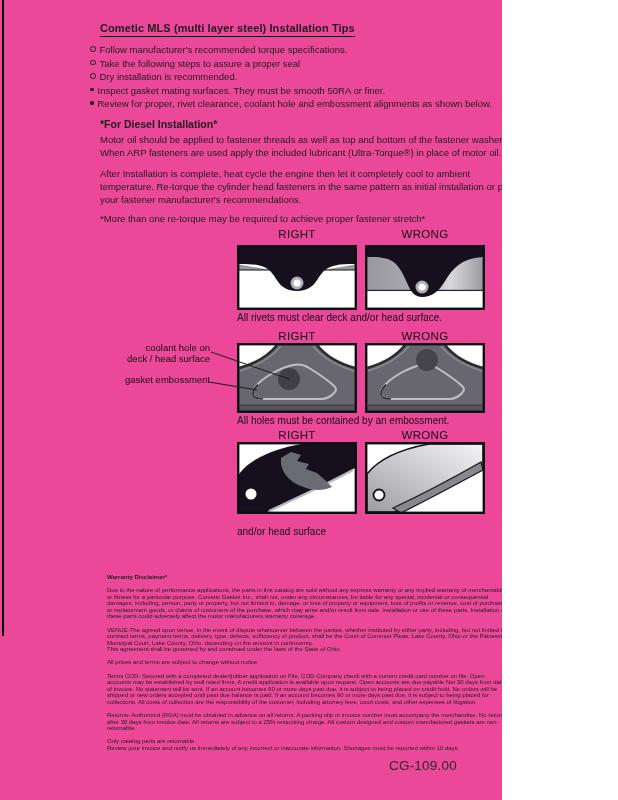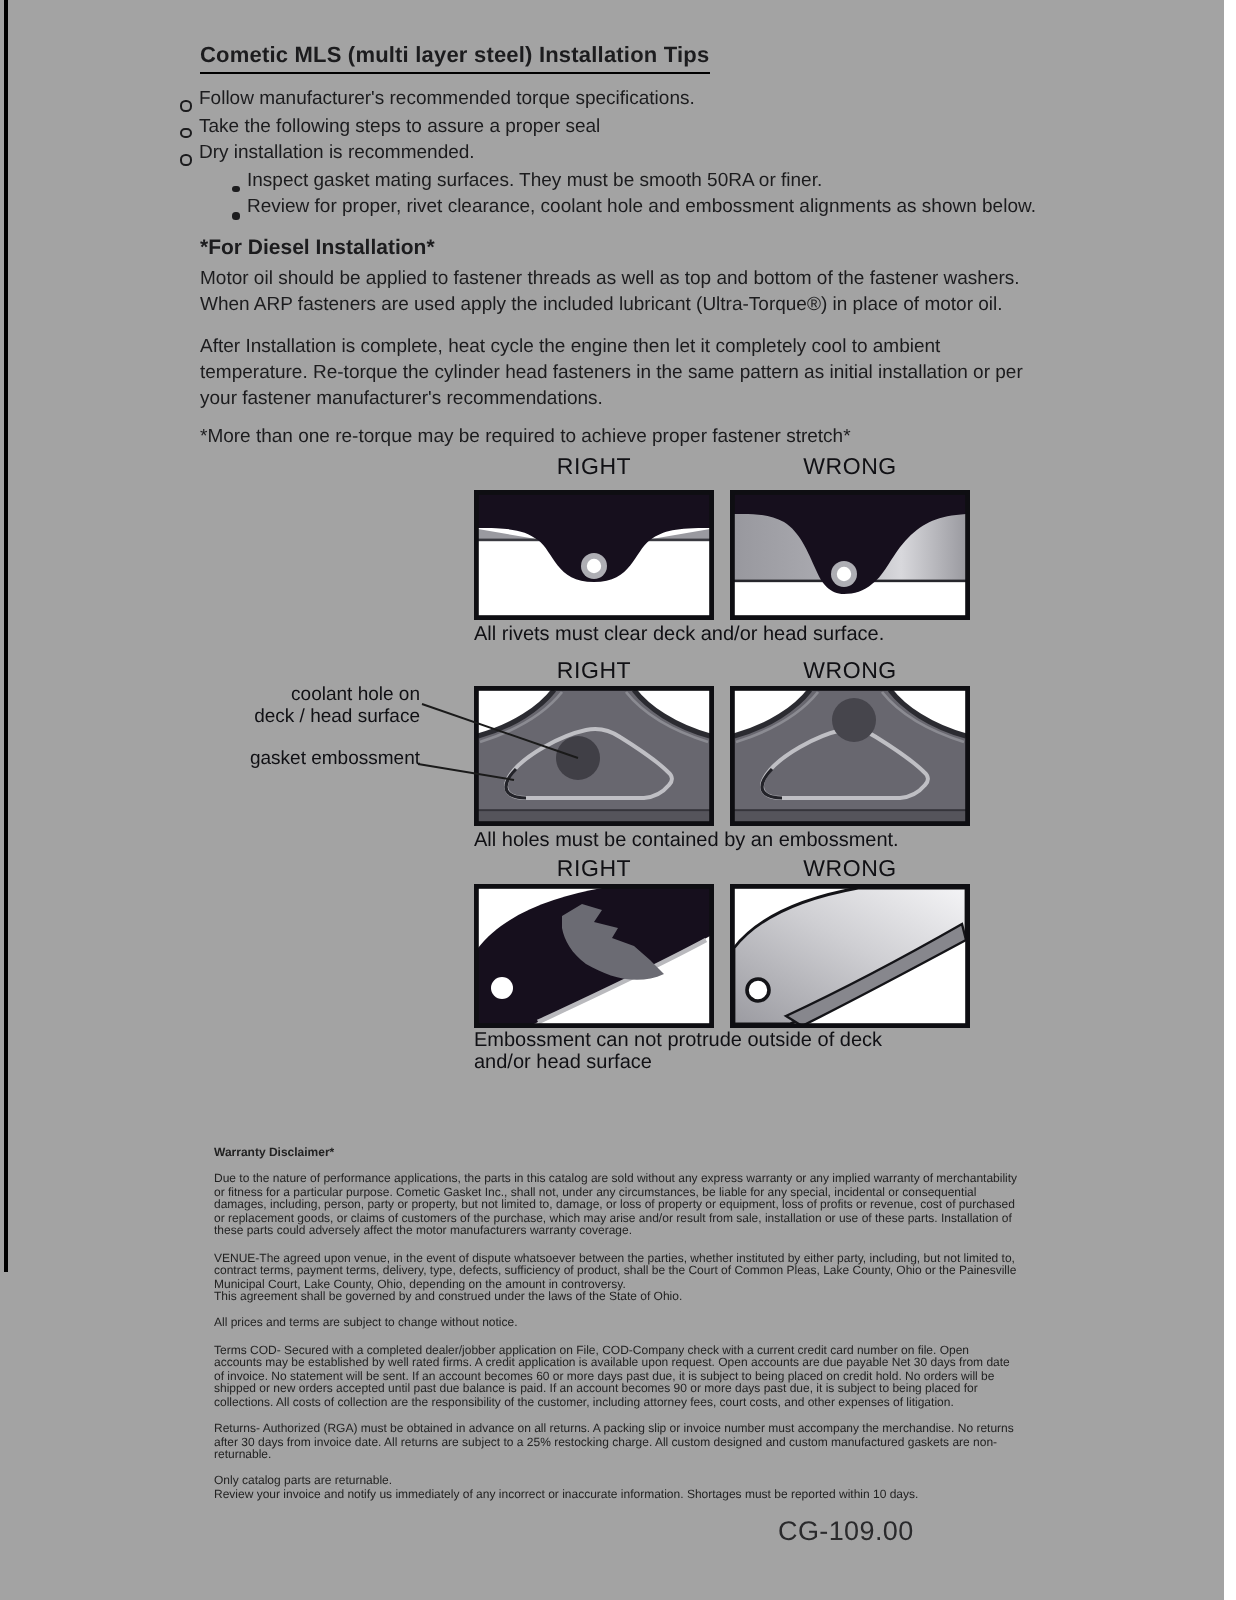--- a/index.html
+++ b/index.html
@@ -4,33 +4,33 @@
 <style>
   :root{
     --ink:#1c1c1e;
     --diagram-dark:#160f1d;
     --diagram-gray:#68676f;
     --diagram-light-line:#bfbfc4;
     --hole-dark:#403f46;
   }
   html,body{margin:0;padding:0;background:#fff;}
   .page{
-    position:relative;width:612px;height:800px;background:#a3a3a3;
+    position:relative;width:502px;height:800px;background:#ec4899;
     font-family:"Liberation Sans","DejaVu Sans",sans-serif;color:var(--ink);
     overflow:hidden;
   }
   .left-rule{position:absolute;left:2px;top:0;width:2px;height:636px;background:#000;}
   .title{
     position:absolute;left:100px;top:22px;font-size:11px;font-weight:bold;
     border-bottom:1.5px solid #000;padding-bottom:2px;letter-spacing:.1px;
   }
   .tips{position:absolute;left:90px;top:43px;font-size:9.5px;line-height:13.5px;}
-  .bullet-row{display:flex;align-items:flex-end;}
+  .bullet-row{display:flex;align-items:center;}
   .b-open{width:3.5px;height:3.5px;border:1px solid #1c1c1e;border-radius:50%;margin-right:4px;position:relative;top:-1px;flex:0 0 auto;}
-  .sub{margin-left:26px;}
+  .sub{}
   .b-fill{width:3.5px;height:3.5px;background:#1c1c1e;border-radius:50%;margin-right:4px;position:relative;top:-1px;flex:0 0 auto;}
   .diesel-head{position:absolute;left:100px;top:118px;font-size:10.5px;font-weight:bold;}
   .para{position:absolute;left:100px;width:420px;font-size:9.5px;line-height:13px;}
   .p1{top:133px;} .p2{top:167px;} .p3{top:212px;}
   .fig-label{position:absolute;font-size:11.5px;color:#101014;letter-spacing:.3px;width:120px;text-align:center;}
   .fig-box{position:absolute;width:120px;}
   .caption{position:absolute;left:237px;font-size:10px;color:#101014;}
   .ann{position:absolute;width:115px;text-align:right;font-size:9.5px;line-height:11px;color:#101014;}
   .disclaimer{position:absolute;left:107px;top:574px;width:402px;font-size:6px;line-height:6.6px;color:#222;}
   .disc-head{font-weight:bold;}
@@ -190,21 +190,20 @@
         </linearGradient>
       </defs>
       <rect x="0" y="0" width="120" height="72" fill="#ffffff"></rect>
       <path d="M64,2 H118 V26 C92,40 60,56 30,70 H2 V32 C16,14 42,6 64,2 Z" fill="url(#g-w3)" stroke="#141418" stroke-width="1.4"></path>
       <path d="M116,20 C88,36 58,52 28,66 L36,71 C62,58 92,42 118,28 Z" fill="#87878d" stroke="#141418" stroke-width="1.2"></path>
       <circle cx="14" cy="53" r="5.5" fill="#ffffff" stroke="#141418" stroke-width="1.8"></circle>
       <rect x="1.2" y="1.2" width="117.6" height="69.6" fill="none" stroke="#0e0e12" stroke-width="2.4"></rect>
     </svg>
   </div>
 
-  <div class="caption" style="top:515px">Embossment can not protrude outside of deck</div>
   <div class="caption" style="top:526px">and/or head surface</div>
 
   <div class="disclaimer">
     <div class="disc-head">Warranty Disclaimer*</div>
     <p class="dp gap">Due to the nature of performance applications, the parts in this catalog are sold without any express warranty or any implied warranty of merchantability or fitness for a particular purpose.  Cometic Gasket Inc., shall not, under any circumstances, be liable for any special, incidental or consequential damages, including, person, party or property, but not limited to, damage, or loss of property or equipment, loss of profits or revenue, cost of purchased or replacement goods, or claims of customers of the purchase, which may arise and/or result from sale, installation or use of these parts.  Installation of these parts could adversely affect the motor manufacturers warranty coverage.</p>
     <p class="dp gap">VENUE-The agreed upon venue, in the event of dispute whatsoever between the parties, whether instituted by either party, including, but not limited to, contract terms, payment terms, delivery, type, defects, sufficiency of product, shall be the Court of Common Pleas, Lake County, Ohio or the Painesville Municipal Court, Lake County, Ohio, depending on the amount in controversy.</p>
     <p class="dp">This agreement shall be governed by and construed under the laws of the State of Ohio.</p>
     <p class="dp gap">All prices and terms are subject to change without notice.</p>
     <p class="dp gap">Terms COD- Secured with a completed dealer/jobber application on File, COD-Company check with a current credit card number on file.  Open accounts may be established by well rated firms.  A credit application is available upon request.  Open accounts are due payable Net 30 days from date of invoice.  No statement will be sent.  If an account becomes 60 or more days past due, it is subject to being placed on credit hold.  No orders will be shipped or new orders accepted until past due balance is paid.  If an account becomes 90 or more days past due, it is subject to being placed for collections.  All costs of collection are the responsibility of the customer, including attorney fees, court costs, and other expenses of litigation.</p>
     <p class="dp gap">Returns- Authorized (RGA) must be obtained in advance on all returns.  A packing slip or invoice number must accompany the merchandise.  No returns after 30 days from invoice date.  All returns are subject to a 25% restocking charge.  All custom designed and custom manufactured gaskets are non-returnable.</p>

